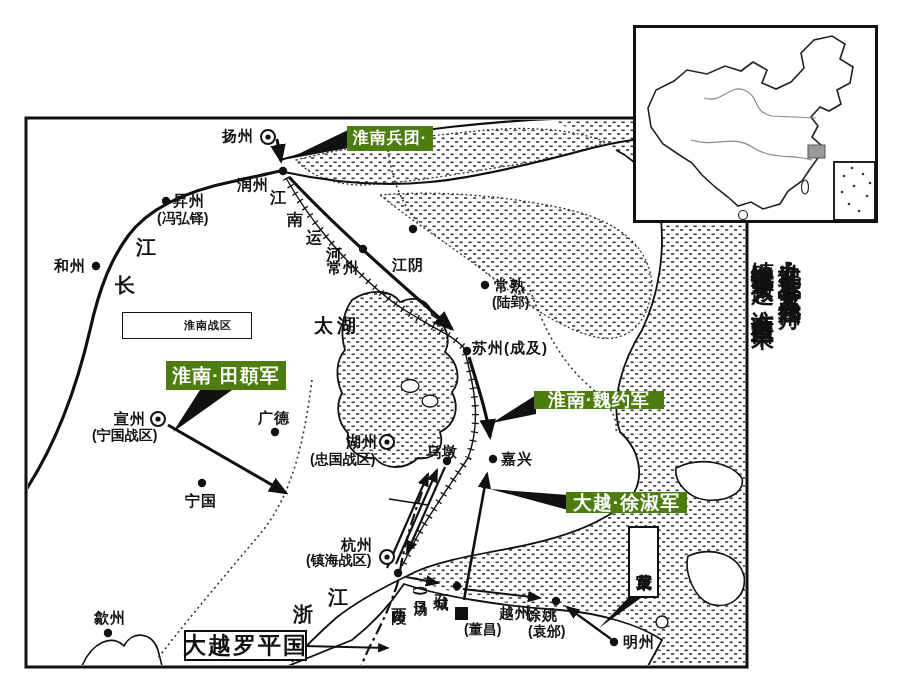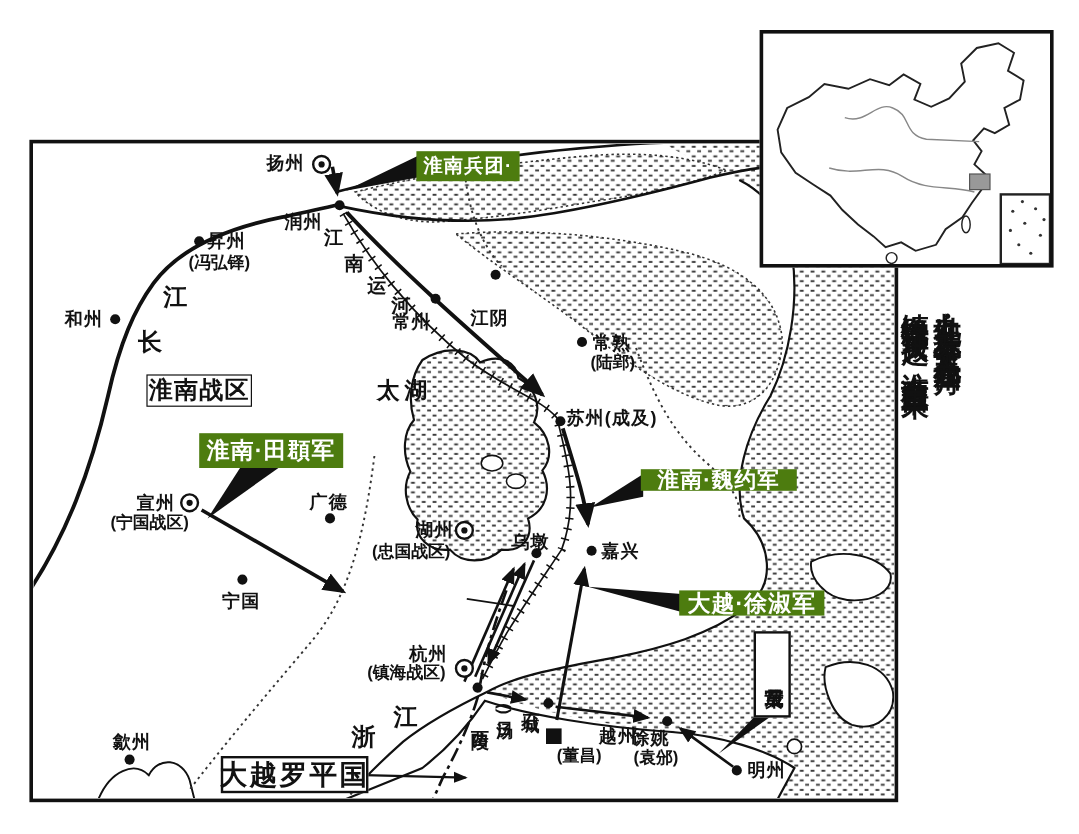--- a/index.html
+++ b/index.html
@@ -183,21 +183,21 @@
   <div class="m riverchar" style="left:293px;top:601px;">浙</div>
   <div class="m riverchar" style="left:328px;top:584px;">江</div>
 
   <div class="m blackbox" style="left:347px;top:126px;width:86px;height:25px;font-size:16px;">淮南兵团·</div>
   <div class="m blackbox" style="left:166px;top:361px;width:120px;height:29px;font-size:19px;">淮南·田頵军</div>
   <div class="m blackbox" style="left:534px;top:391px;width:130px;height:18px;font-size:18px;">淮南·魏约军</div>
   <div class="m blackbox" style="left:566px;top:492px;width:121px;height:21px;font-size:19px;">大越·徐淑军</div>
 
   <div class="m whitebox vtext" style="left:628px;top:526px;width:27px;height:68px;font-size:16px;">黄晟军</div>
   <div class="m whitebox" style="left:184px;top:630px;width:119px;height:27px;font-size:23px;letter-spacing:2px;">大越罗平国</div>
-  <div class="m whitebox" style="left:122px;top:312px;width:86px;height:25px;font-size:20px;border-width:1.5px;">淮南战区</div>
+  <div class="m whitebox" style="left:122px;top:312px;width:86px;height:25px;font-size:11px;border-width:1.5px;padding-left:42px;">淮南战区</div>
 
   <div class="m caption" style="left:775px;top:242px;height:452px;">九世纪・八九五年十月至八九六年四月</div>
   <div class="m caption" style="left:748px;top:242px;height:452px;">镇海钱镠猛攻大越，淮南救董昌不果</div>
 
   <div class="inset">
     <svg width="239" height="192" viewBox="0 0 239 192">
       <path fill="none" stroke="#222" stroke-width="1.6" d="M 12,80 L 20,62 L 38,53 L 51,42 L 71,46 L 89,38 L 105,43 L 117,34 L 131,42 L 126,55
            L 140,61 L 155,54 L 168,40 L 165,25 L 178,12 L 196,8 L 209,16 L 204,31 L 217,39 L 214,55
            L 201,62 L 205,76 L 193,83 L 184,79 L 175,89 L 182,98 L 176,109 L 186,118 L 182,130
            L 174,141 L 166,153 L 152,163 L 144,176 L 127,181 L 115,174 L 102,178 L 92,169 L 79,159

